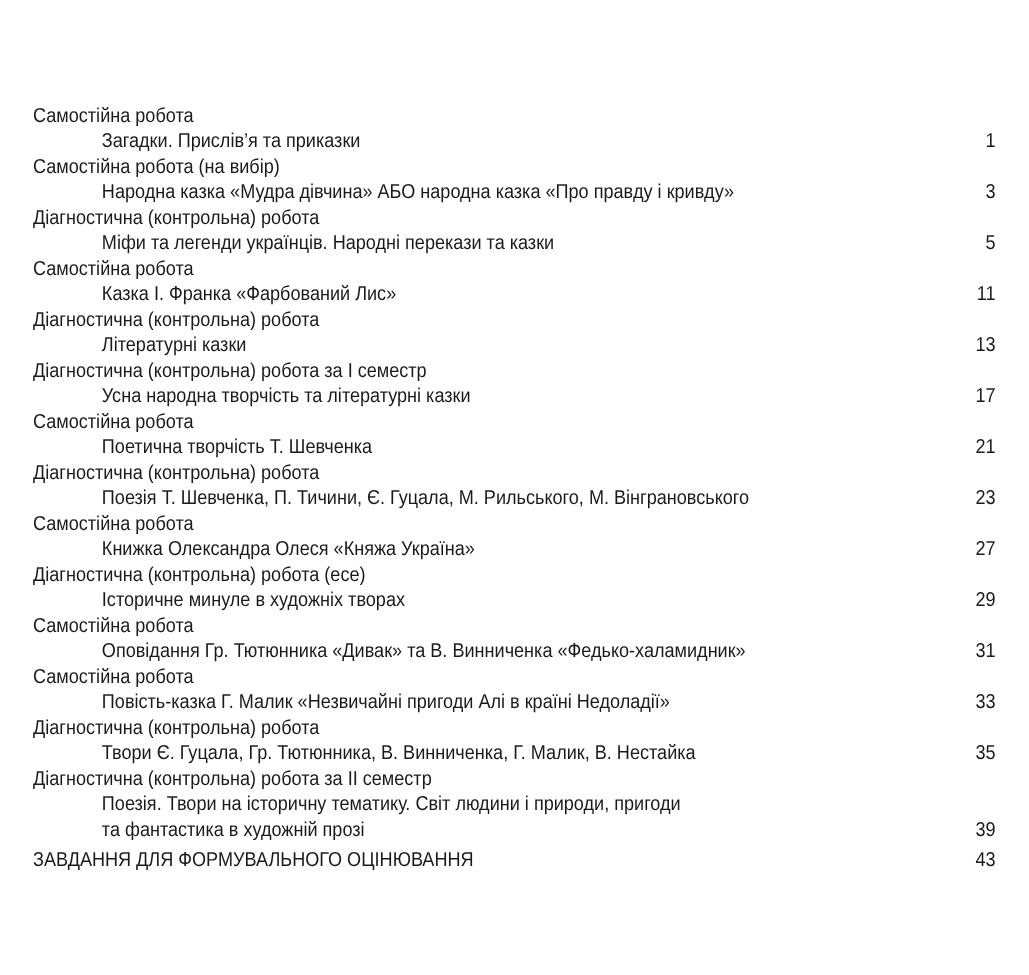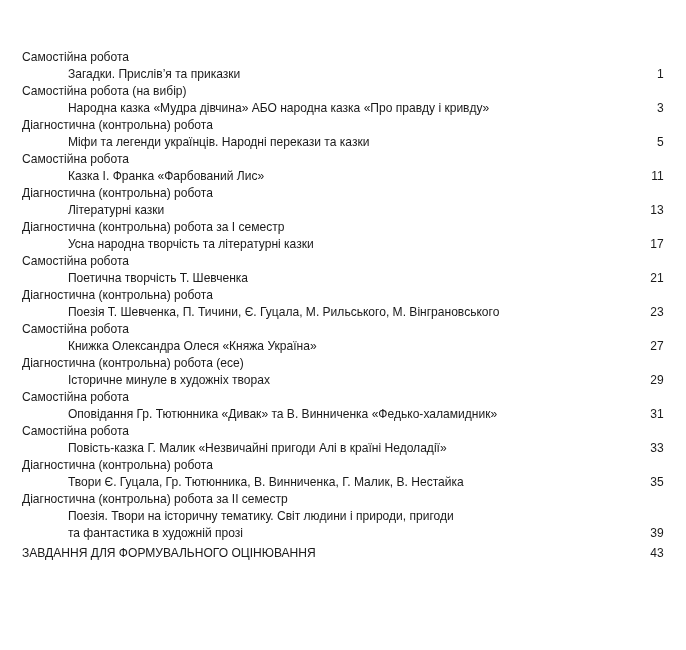--- a/index.html
+++ b/index.html
@@ -30,21 +30,21 @@
       text-align: center;
       font-weight: bold;
       font-size: 17px;
       letter-spacing: 6px;
       color: #111;
       padding-left: 4px;
       box-sizing: border-box;
     }
     .toc {
       position: absolute;
-      top: 48px;
+      top: 68px;
       left: 22px;
       width: 642px;
     }
     .row {
       position: relative;
       height: 17px;
       line-height: 17px;
       font-size: 13.4px;
       white-space: nowrap;
       transform: scaleX(0.9);

